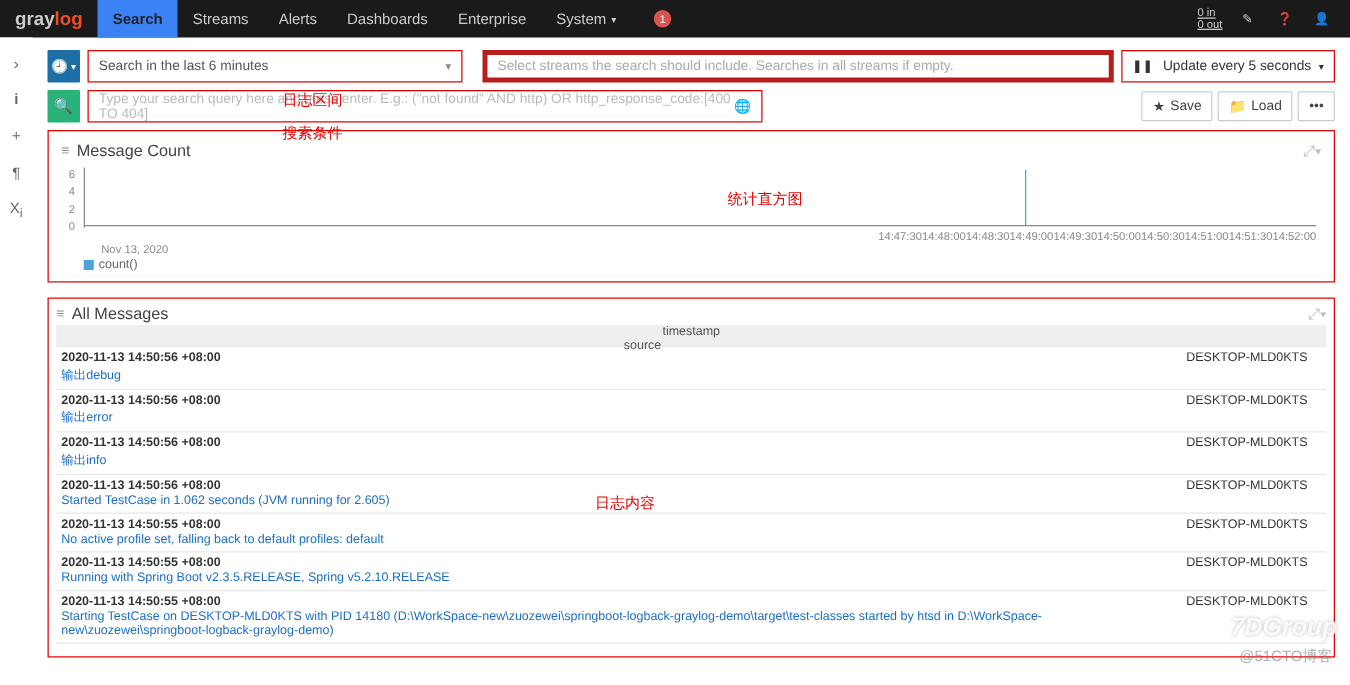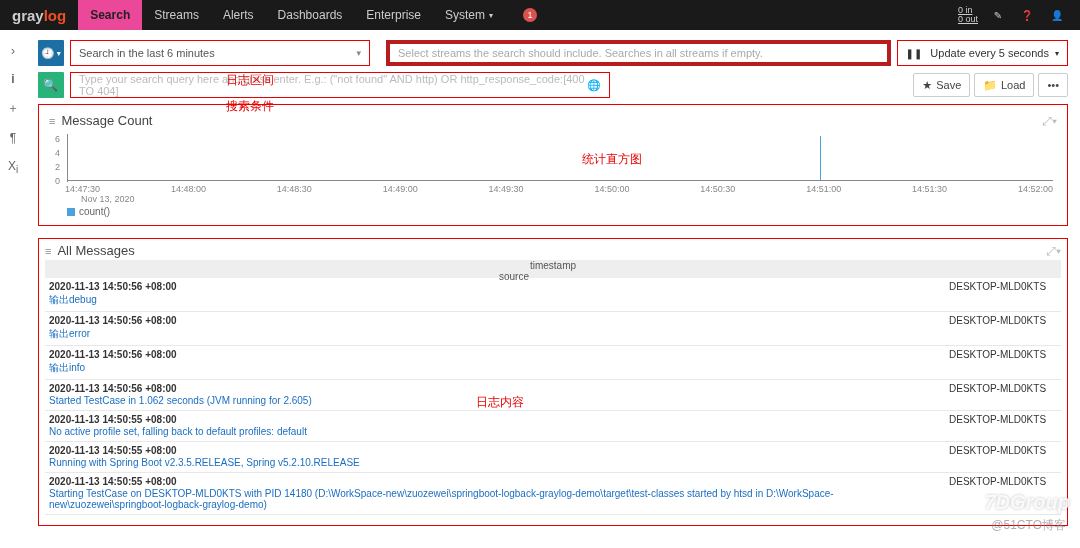--- a/index.html
+++ b/index.html
@@ -5,21 +5,21 @@
 * { margin: 0; padding: 0; box-sizing: border-box; font-family: "Helvetica Neue", Arial, sans-serif; }
 body { width: 1080px; height: 548px; overflow: hidden; background: #fff; font-size: 12px; color: #333; position: relative; }
 
 
 .topnav { height: 30px; background: #1a1a1a; display: flex; align-items: stretch; color: #ccc; }
 .brand { padding: 0 12px; display: flex; align-items: center; font-size: 15px; font-weight: 600; }
 .brand .gr { color: #ccc; }
 .brand .ay { color: #f04e23; }
 .navitems { display: flex; align-items: stretch; }
 .navitem { padding: 0 12px; display: flex; align-items: center; font-size: 12px; cursor: pointer; }
-.navitem.active { background: #ec4899; color: #222; font-weight: 600; }
+.navitem.active { background: #3b82f6; color: #222; font-weight: 600; }
 .navitem .caret { margin-left: 4px; font-size: 8px; }
 .notif { width: 14px; height: 14px; border-radius: 50%; background: #d9534f; color: #fff; font-size: 9px; display: inline-flex; align-items: center; justify-content: center; margin-left: 6px; }
 .spacer { flex: 1; }
 .toprt { display: flex; align-items: center; gap: 10px; padding: 0 12px; font-size: 10px; color: #ccc; }
 .toprt .io { line-height: 1; font-size: 9px; }
 .toprt .iconbtn { width: 20px; height: 20px; display: inline-flex; align-items: center; justify-content: center; cursor: pointer; }
 
 
 .leftrail { position: absolute; top: 30px; left: 0; width: 26px; bottom: 0; background: #fff; color: #666; display: flex; flex-direction: column; align-items: center; gap: 14px; padding-top: 14px; border-right: 0 solid #eee; }
 .leftrail .ritem { font-size: 12px; cursor: pointer; }
@@ -57,21 +57,21 @@
 
 .chart { height: 70px; position: relative; }
 .chart .ylab { position: absolute; left: 6px; font-size: 9px; color: #888; }
 .chart .ylab.y6 { top: 0; }
 .chart .ylab.y4 { top: 14px; }
 .chart .ylab.y2 { top: 28px; }
 .chart .ylab.y0 { top: 42px; }
 .chart .axis { position: absolute; left: 18px; right: 4px; top: 46px; border-top: 1px solid #888; }
 .chart .yaxis { position: absolute; left: 18px; top: 0; bottom: 22px; border-left: 1px solid #888; }
 .chart .vline { position: absolute; top: 2px; height: 44px; width: 1px; background: #4aa3df; left: 76.5%; }
-.chart .xlabs { position: absolute; left: 16px; right: 4px; top: 50px; display: flex; justify-content: space-between; font-size: 9px; color: #888; }
+.chart .xlabs { position: absolute; left: 16px; right: 4px; top: 50px; display: flex; justify-content: flex-end; font-size: 9px; color: #888; }
 .chart .xdate { position: absolute; left: 32px; top: 60px; font-size: 9px; color: #888; }
 .legend { margin-top: 2px; font-size: 10px; color: #666; display: flex; align-items: center; }
 .legend .sw { width: 8px; height: 8px; background: #4aa3df; display: inline-block; margin-right: 4px; margin-left: 18px; }
 
 .msgpanel { border: 1.5px solid #e80000; margin-top: 12px; padding: 4px 6px 8px 6px; height: 288px; overflow: hidden; }
 .msgpanel .panelhdr { margin-bottom: 2px; }
 .tblhdr { background: #eee; height: 18px; display: flex; align-items: center; font-size: 10px; color: #555; padding: 0 4px; flex-direction: column; }
 .tblhdr .c1 { flex: 1; }
 .tblhdr .c2 { width: 108px; }
 .msgrow { border-bottom: 1px solid #e8e8e8; padding: 3px 4px 4px 4px; display: flex; font-size: 10px; }

